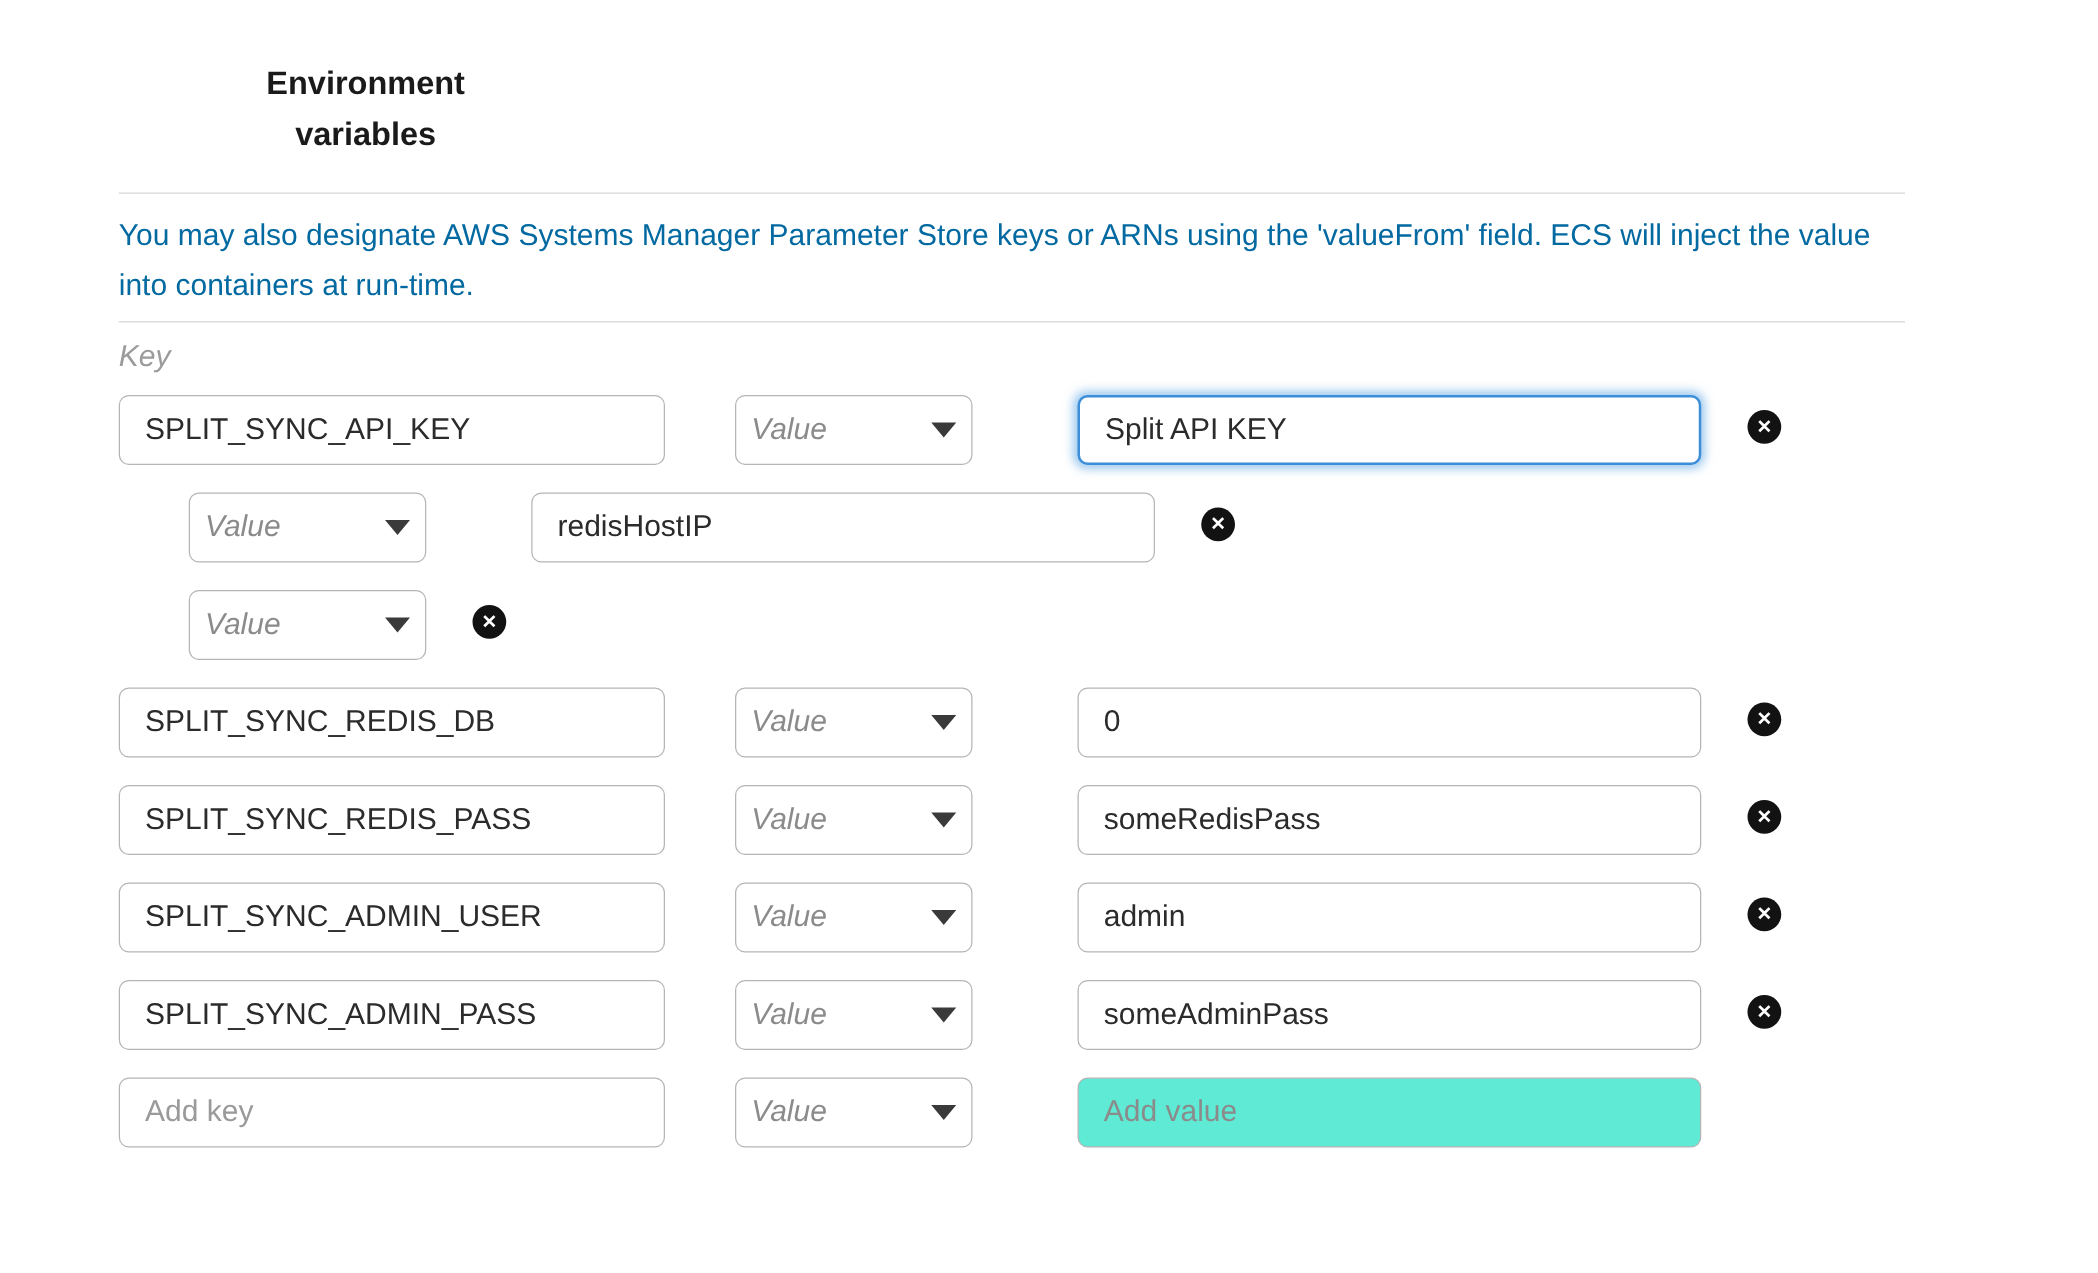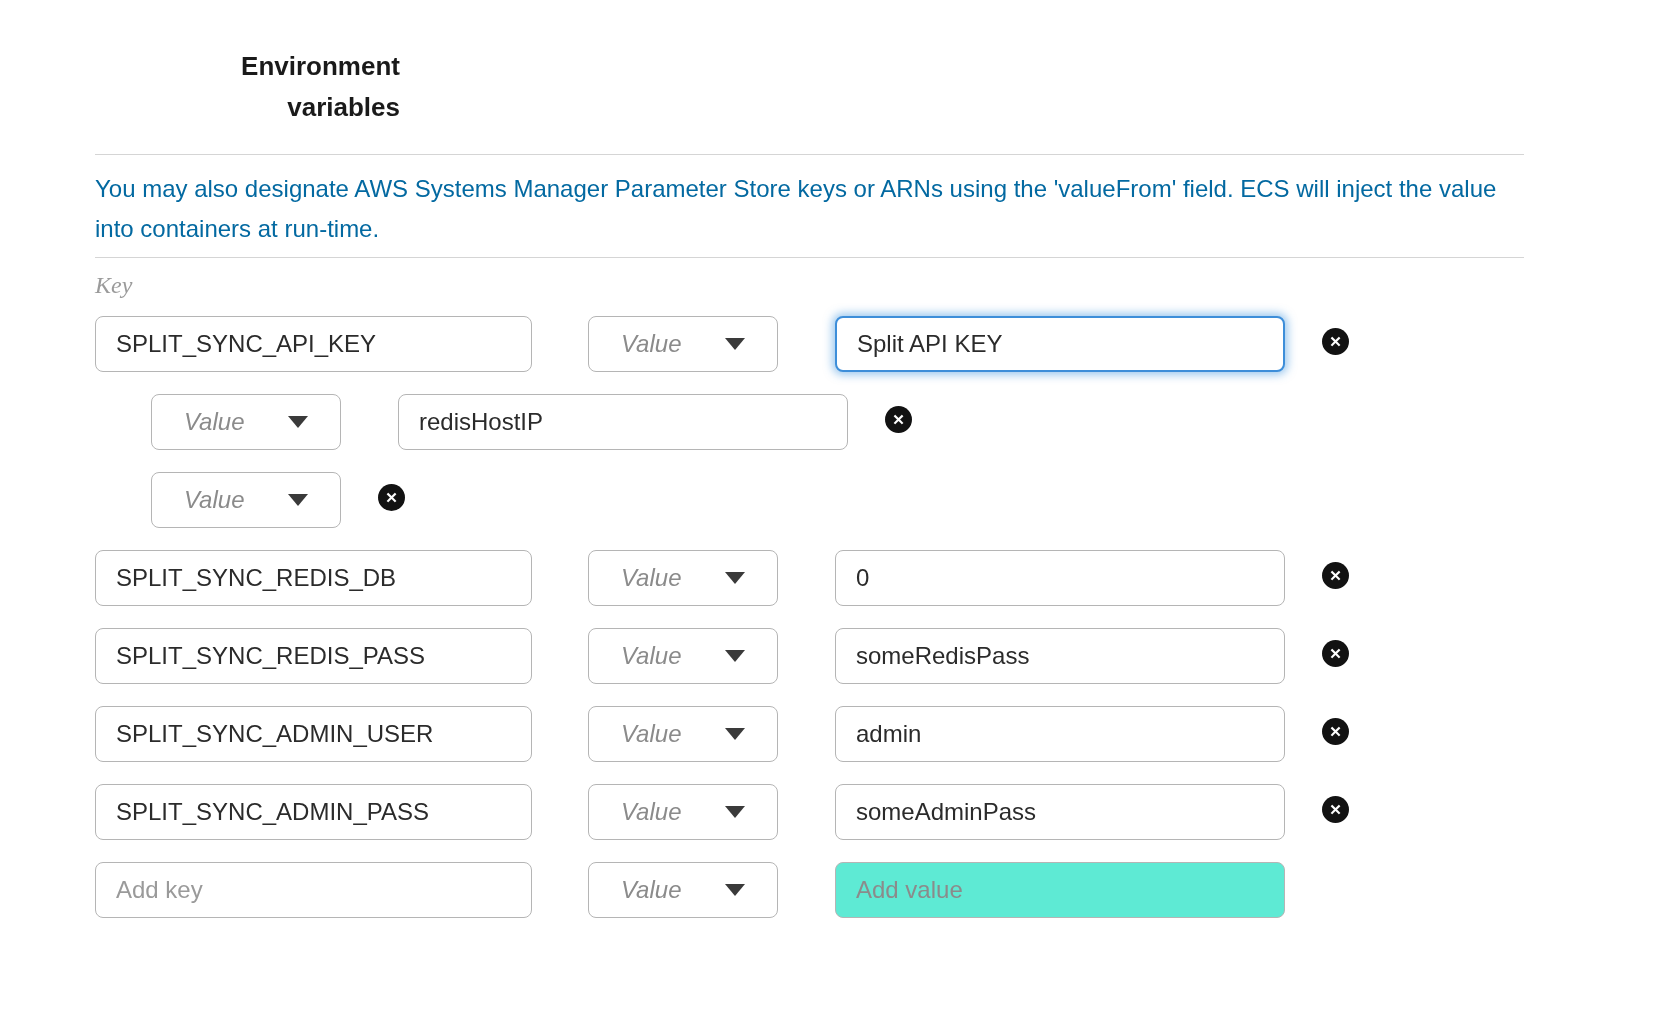--- a/index.html
+++ b/index.html
@@ -12,21 +12,21 @@
     overflow: hidden;
   }
   :root {
     --focus-blue: #3d8ed9;
     --input-border: #b5b5b5;
     --divider: #d5d5d5;
   }
   .section-label {
     margin: 46px 0 0 185px;
     width: 215px;
-    text-align: right;
+    text-align: center;
     font-weight: bold;
     font-size: 26px;
     line-height: 41px;
     color: #1a1a1a;
   }
   .divider {
     height: 1px;
     background: var(--divider);
     margin-left: 95px;
     width: 1429px;
@@ -39,21 +39,20 @@
     font-size: 24px;
     line-height: 40px;
     color: #0369a1;
   }
   .key-header {
     margin: 14px 0 0 95px;
     font-size: 24px;
     font-style: italic;
     color: #9b9b9b;
     height: 28px;
-    font-family: Liberation Serif, serif;
   }
   .rows { margin-top: 16px; }
   .row {
     display: flex;
     align-items: center;
     margin-left: 95px;
     margin-bottom: 22px;
     height: 56px;
   }
   input {
@@ -71,38 +70,38 @@
   .key-input { width: 437px; }
   .type-select {
     width: 190px;
     height: 56px;
     border: 1.5px solid var(--input-border);
     border-radius: 8px;
     margin-left: 56px;
     display: flex;
     align-items: center;
     justify-content: space-between;
-    padding: 0 32px;
+    padding: 0 12px;
     cursor: pointer;
     background: #ffffff;
     flex: none;
   }
   .type-label {
     font-size: 24px;
     color: #8b8b8b;
     font-style: italic;
   }
   .caret {
     width: 0;
     height: 0;
     border-left: 10px solid transparent;
     border-right: 10px solid transparent;
     border-top: 12px solid #3a3a3a;
   }
-  .value-input { width: 450px; margin-left: 57px; }
+  .value-input { width: 499px; margin-left: 84px; }
   .value-input.focused {
     border: 2px solid var(--focus-blue);
     box-shadow: 0 0 8px 3px rgba(64, 150, 224, 0.5);
   }
   .remove-btn {
     margin-left: 37px;
     width: 27px;
     height: 27px;
     background: transparent;
     border: none;

